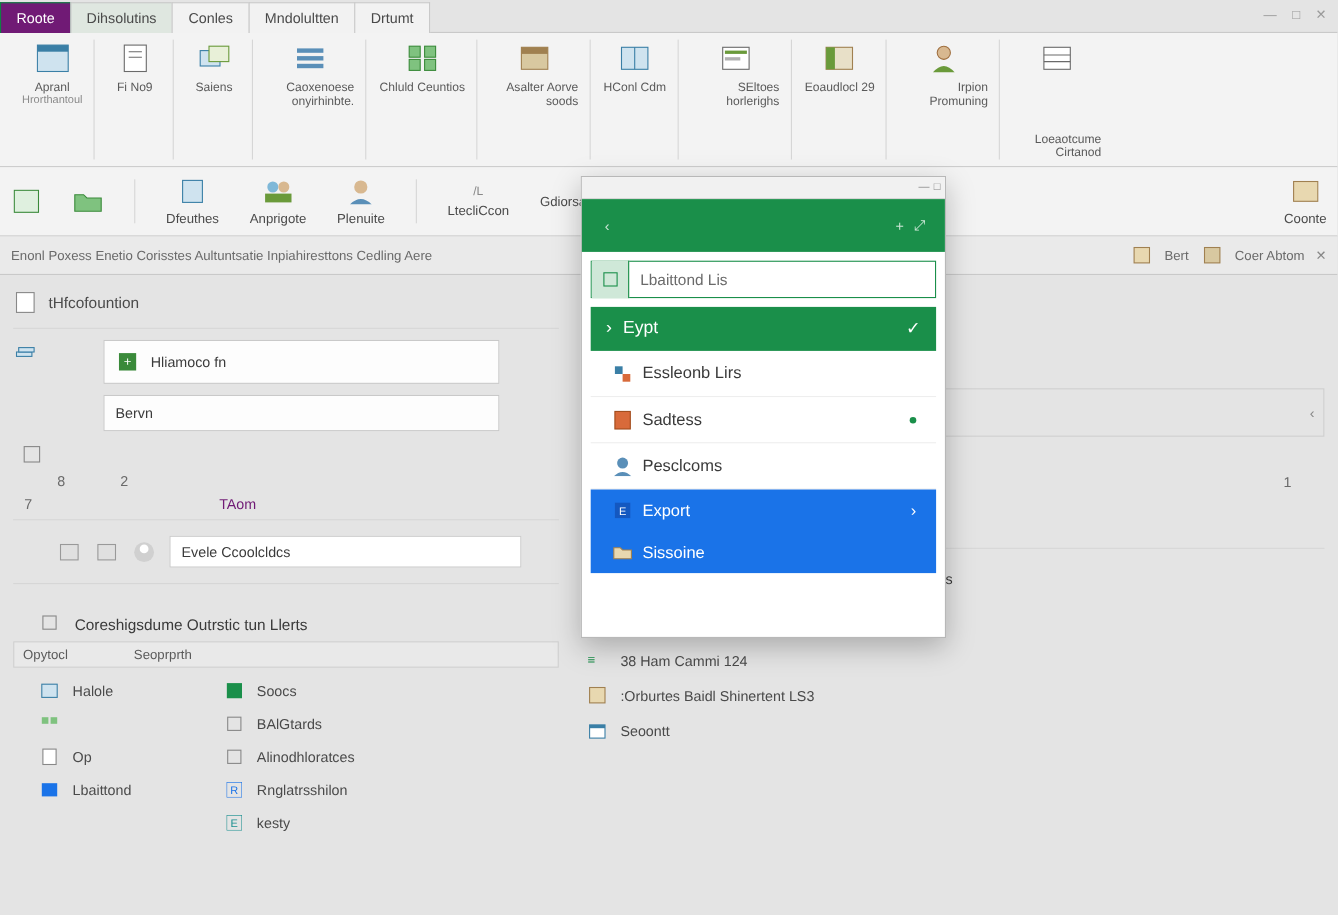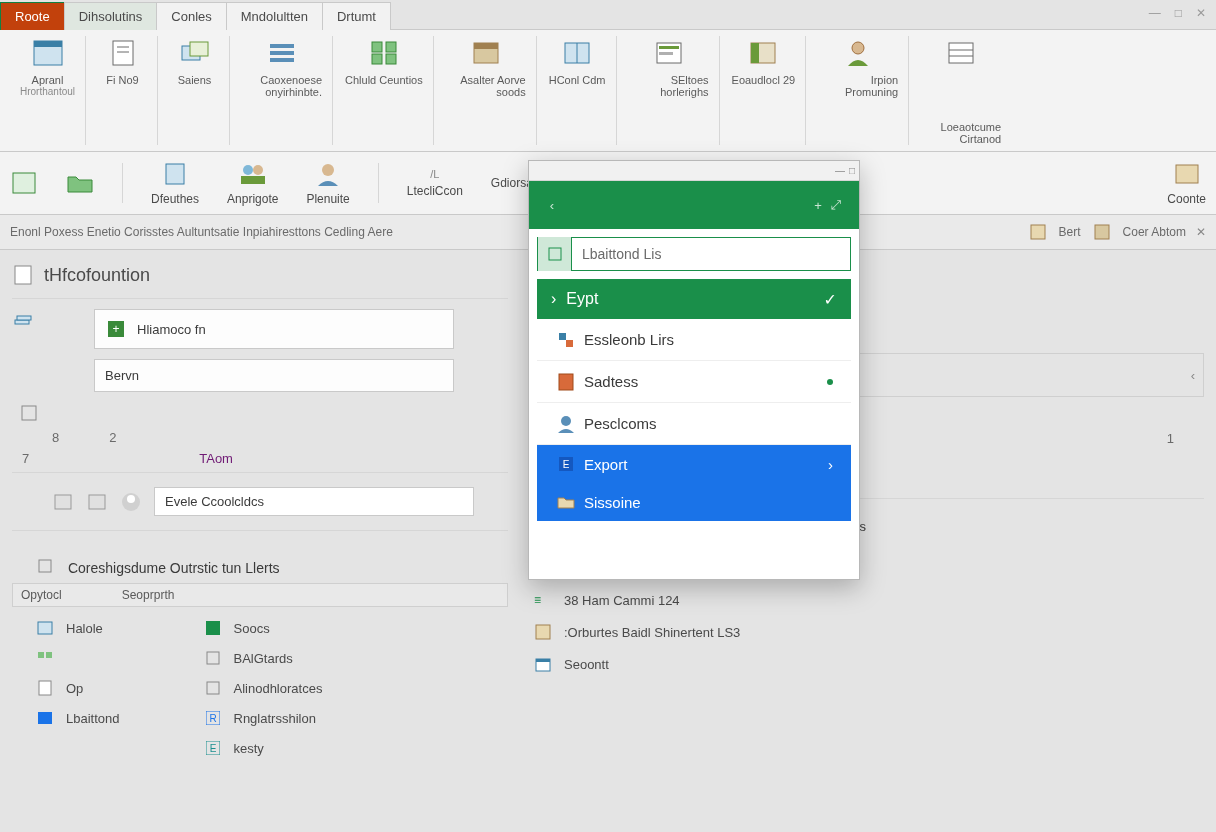--- a/index.html
+++ b/index.html
@@ -1,21 +1,21 @@
 <!DOCTYPE html>
 <html><head>
 <meta charset="utf-8">
 <style>
   * { box-sizing: border-box; margin: 0; padding: 0; font-family: "Segoe UI", Tahoma, sans-serif; }
   body { width: 1216px; height: 832px; background: #e4e4e4; overflow: hidden; position: relative; font-size: 13px; color: #3b3b3b; }
 
   
   .tabs { display:flex; height:30px; align-items:flex-end; background:#e4e4e4; border-bottom:1px solid #c9c9c9;}
   .tab { padding:6px 14px; border:1px solid #c9c9c9; border-bottom:none; background:#f2f2f2; margin-right:-1px; position:relative; top:1px; color:#4a4a4a;}
-  .tab.active { background:#c2410c; color:#fff; border-color:#108043; }
+  .tab.active { background:#701a75; color:#fff; border-color:#108043; }
   .tab.alt { background:#dfe7e0; }
 
   
   .ribbon { background:#f3f3f3; border-bottom:1px solid #c9c9c9; padding:6px 10px; display:flex; gap:2px; }
   .rgroup { display:flex; flex-direction:column; align-items:center; padding:0 10px; border-right:1px solid #d6d6d6; min-width:70px; }
   .rgroup:last-child { border-right:none;gap:47px; }
   .ricon { width:34px; height:34px; display:flex; align-items:center; justify-content:center; margin-bottom:4px;}
   .rlabel { font-size:11px; color:#5a5a5a; text-align:right; line-height:1.1; max-width:80px;}
   .rlabel2 { font-size:10px; color:#8a8a8a; text-align:center; line-height:1.1; max-width:80px;}
   .ribbon2 { background:#f3f3f3; border-bottom:1px solid #c9c9c9; padding:8px 10px; display:flex; gap:28px; align-items:center;}
@@ -26,21 +26,21 @@
 
   
   .pathbar { background:#eaeaea; border-bottom:1px solid #c9c9c9; padding:6px 10px; font-size:12px; color:#6a6a6a; display:flex; justify-content:space-between; align-items:center;}
   .pathbar .right { display:flex; gap:10px; align-items:center;}
 
   
   .main { display:flex; height: calc(100% - 30px - 86px - 64px - 30px); }
   .leftcol { width:520px; padding:8px 12px; overflow:hidden;}
   .rightcol { flex:1; padding:8px 12px; overflow:hidden;}
 
-  .heading { font-size:18px; color:#4a4a4a; padding:6px 0; display:flex; align-items:center; gap:10px;}
+  .heading { font-size:14px; color:#4a4a4a; padding:6px 0; display:flex; align-items:center; gap:10px;}
   .row-item { display:flex; align-items:center; gap:10px; padding:6px 4px; border:1px solid transparent;}
   .row-item.boxed { border:1px solid #c9c9c9; background:#fdfdfd; padding:8px 10px; margin:4px 0 10px 40px; width:360px;}
   .mini-icon { width:22px; height:22px; display:inline-flex; align-items:center; justify-content:center;}
   hr.soft { border:none; border-top:1px solid #d6d6d6; margin:6px 0;}
 
   .numrow { display:flex; gap:50px; padding:6px 10px 6px 40px; color:#6a6a6a; font-size:13px;}
   .tlabel { padding-left:170px; color:#701a75; font-size:13px;}
   .iconrow { display:flex; gap:12px; padding:8px 10px 8px 40px; align-items:center;}
   .search-like { border:1px solid #c9c9c9; background:#fff; padding:6px 10px; width:320px; display:flex; align-items:center; gap:10px;}
 

